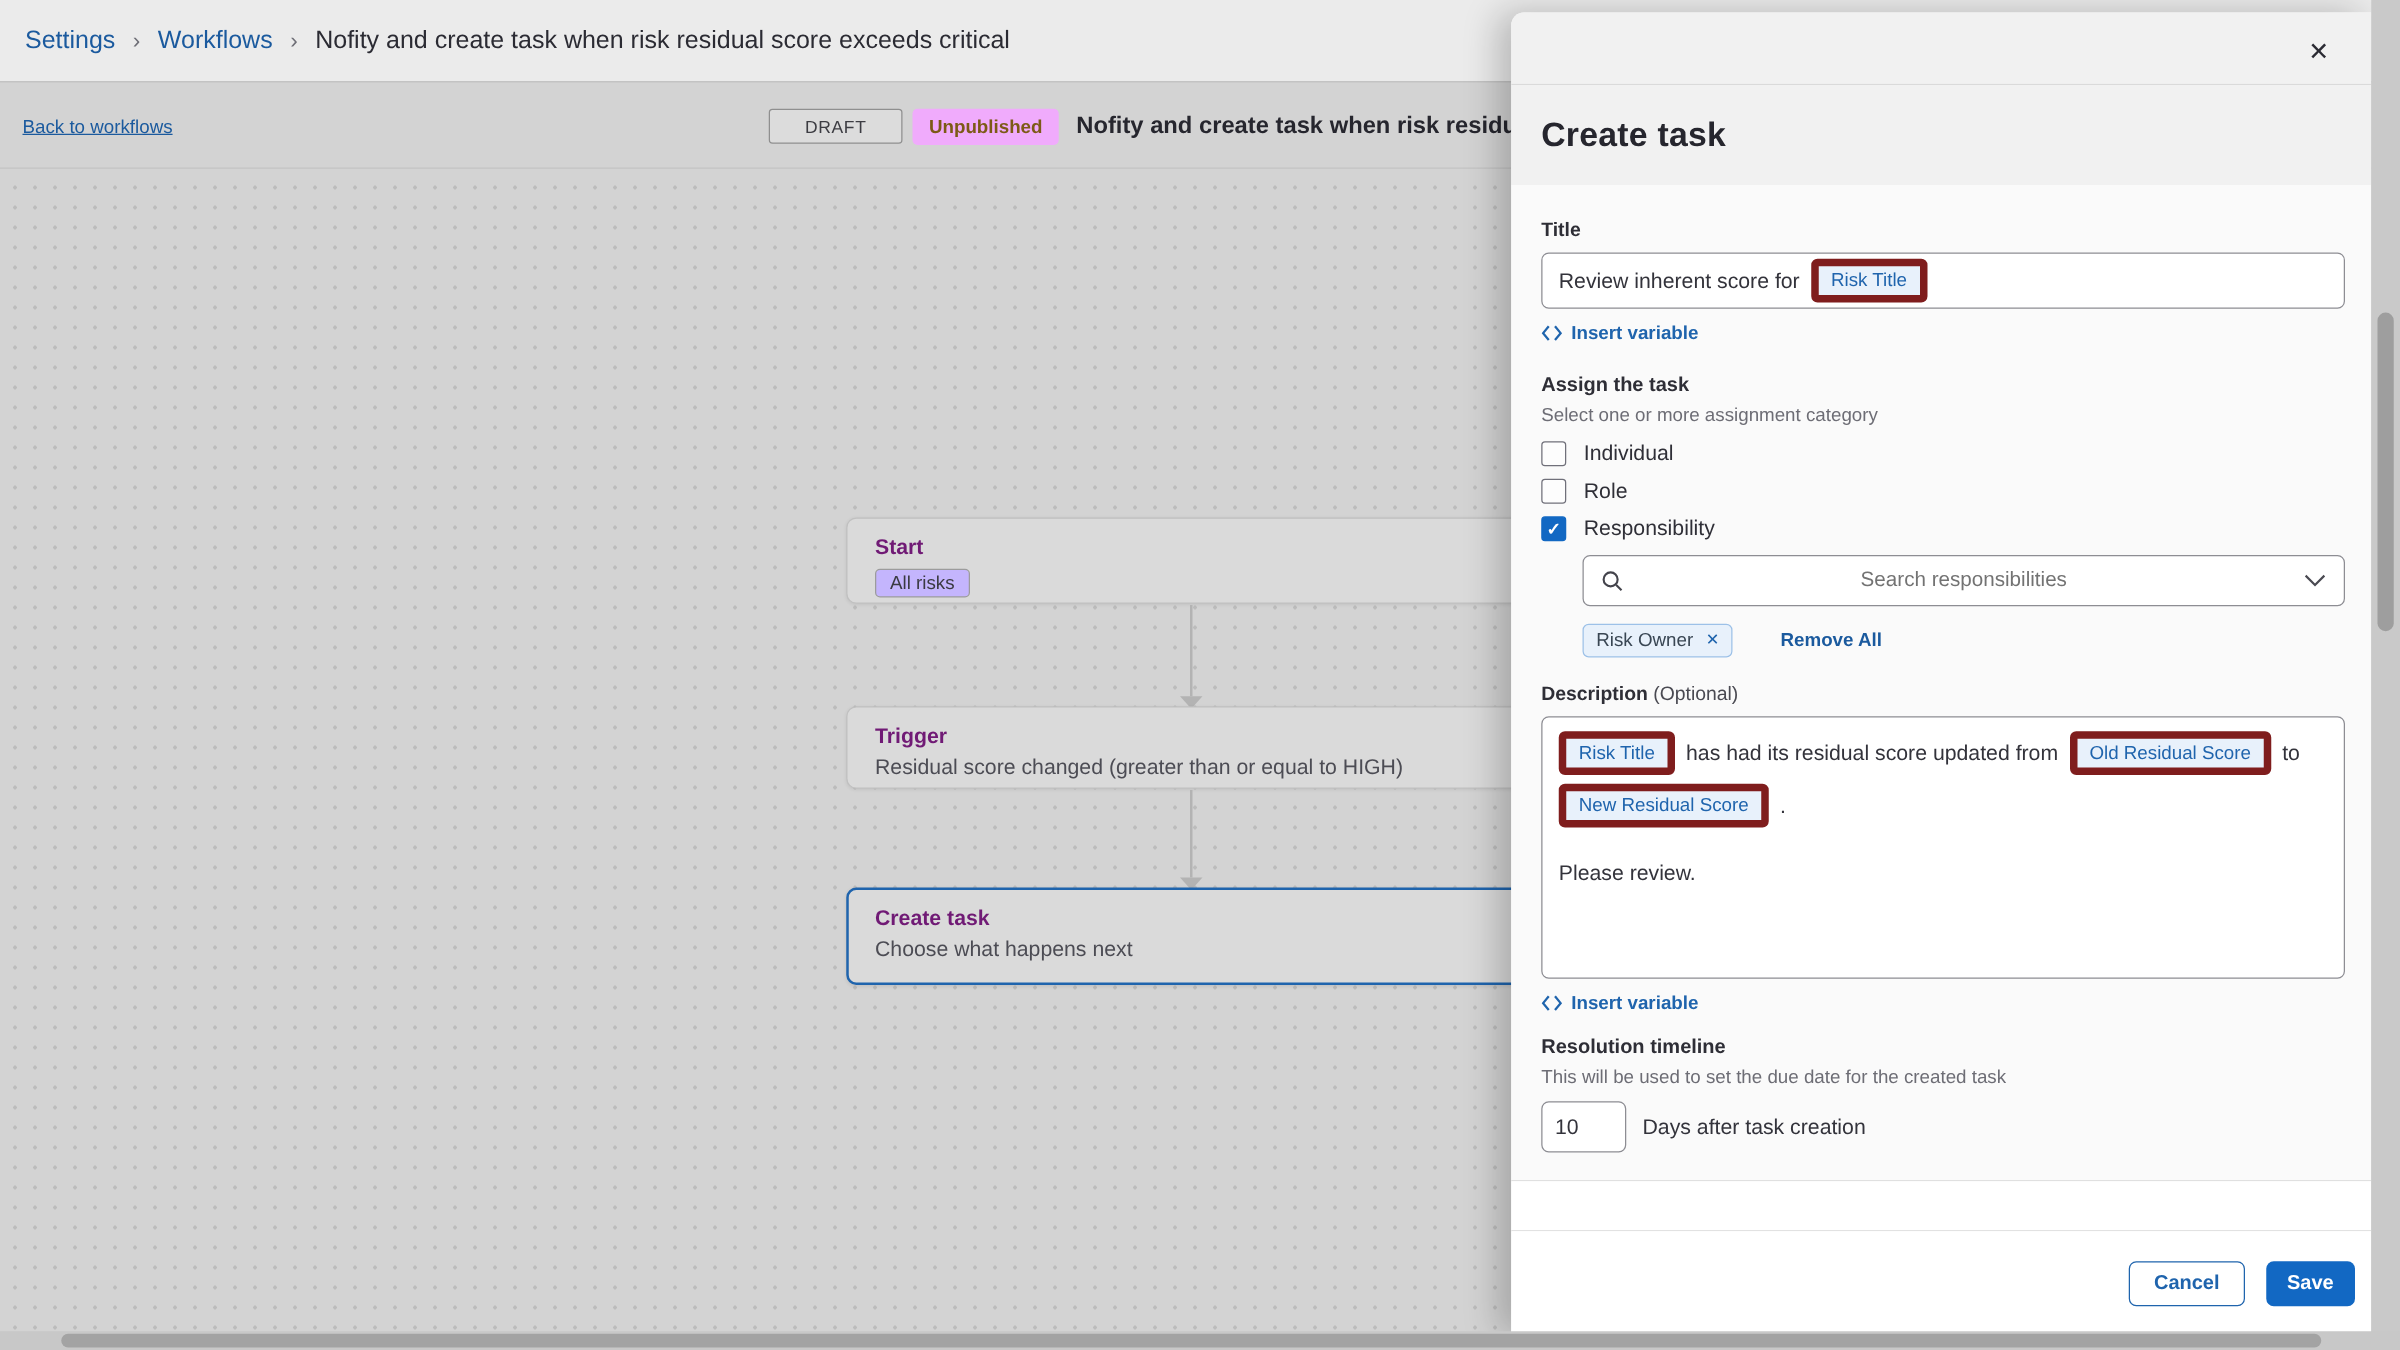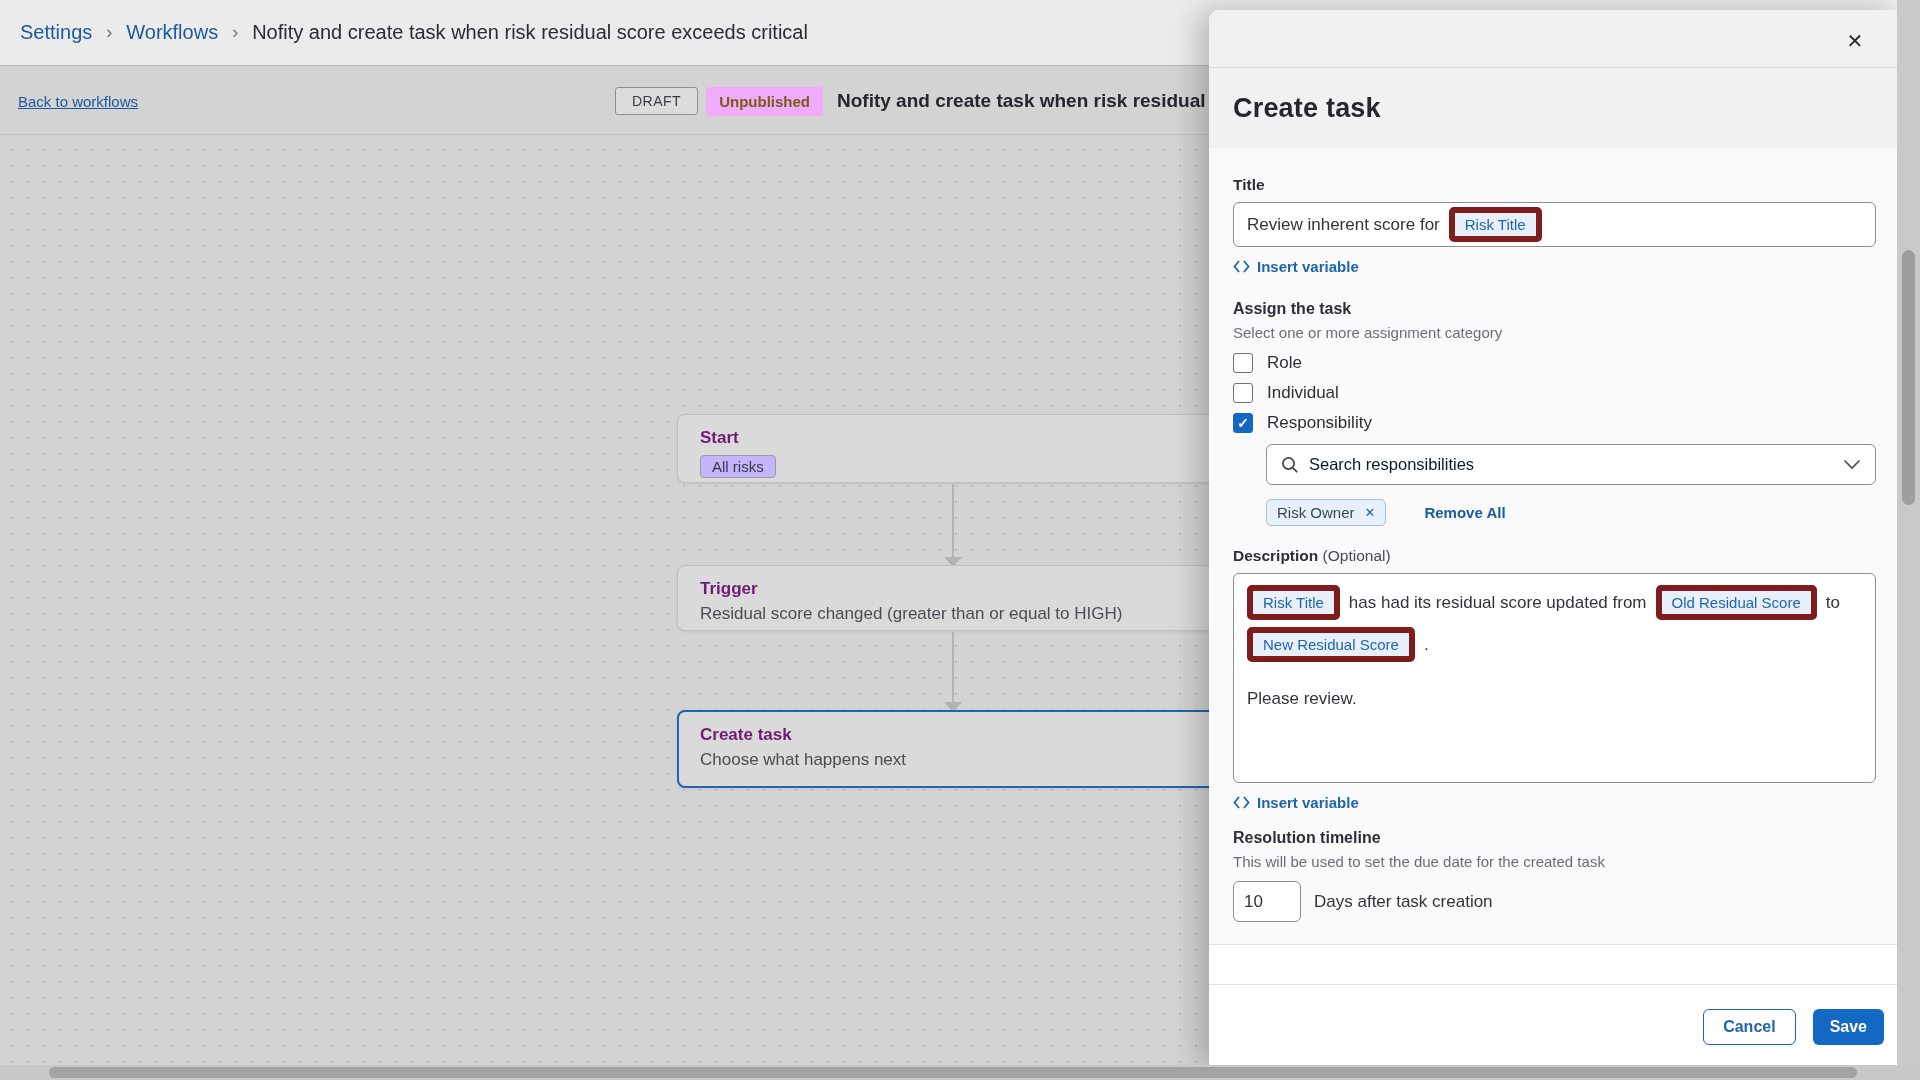--- a/index.html
+++ b/index.html
@@ -14,21 +14,21 @@
     display:flex; align-items:center; padding:0 20px; gap:14px; z-index:2;
   }
   .crumb-link { color:#1b5a9e; font-size:20px; font-weight:500; text-decoration:none; cursor:pointer; }
   .crumb-sep { color:#6e6e76; font-size:18px; }
   .crumb-current { color:#2b2b33; font-size:20px; font-weight:500; white-space:nowrap; }
 
   
   .wf-toolbar { position:absolute; top:67px; left:0; width:1920px; height:68px; background:#d3d3d3; border-bottom:1px solid #c3c3c3; z-index:1; }
   .back-link { position:absolute; left:18px; top:26px; color:#1b5a9e; font-size:15px; text-decoration:underline; cursor:pointer; }
   .badge-row { position:absolute; left:615px; top:0; height:68px; display:flex; align-items:center; gap:8px; white-space:nowrap; }
-  .badge-draft { background:#dcdcdc; border:1px solid #8f8f8f; border-radius:3px; color:#3c3c42; font-size:14px; padding:5px 16px; letter-spacing:.5px; }
+  .badge-draft { background:#dcdcdc; border:1px solid #8f8f8f; border-radius:3px; color:#3c3c42; font-size:14px; padding:5px 28px; letter-spacing:.5px; }
   .badge-unpublished { background:#f0abfc; border-radius:4px; color:#7c5a16; font-size:15px; font-weight:700; padding:6px 13px; }
   .wf-title { color:#26262e; font-size:19px; font-weight:700; margin-left:6px; }
 
   
   .canvas {
     position:absolute; top:136px; left:0; width:1920px; height:944px; background:#d3d3d3;
     background-image:radial-gradient(circle, #bcbcbc 1.3px, transparent 1.4px);
     background-size:16px 16px; background-position:4px 6px;
   }
   .node {
@@ -89,21 +89,21 @@
   .cb-row { display:flex; align-items:center; gap:14px; height:24px; cursor:pointer; }
   .cb-box { width:20px; height:20px; border:1.5px solid #70707a; border-radius:3px; background:#fdfdfd; flex:none; }
   .cb-box.checked { background:#1268c3; border-color:#1268c3; color:#fff; font-size:14px; font-weight:700;
     display:flex; align-items:center; justify-content:center; }
   .cb-label { font-size:17px; color:#2f2f37; }
 
   .search-box {
     margin:9px 0 0 33px; height:41px; background:#fff; border:1px solid #8d8d93; border-radius:6px;
     display:flex; align-items:center; padding:0 14px; gap:10px; cursor:text;
   }
-  .search-placeholder { flex:1; font-size:16.5px; color:#0f172a; }
+  .search-placeholder { flex:1; font-size:16.5px; color:#737373;text-align:center; }
   .sel-chip-row { margin:14px 0 0 33px; display:flex; align-items:center; gap:38px; }
   .sel-chip { display:flex; align-items:center; gap:10px; background:#e8f1fb; border:1px solid #9dc1e8; border-radius:5px;
     color:#394653; font-size:15px; padding:4px 10px; }
   .chip-x { color:#1f64ad; font-size:13px; cursor:pointer; font-family:"DejaVu Sans", sans-serif; }
   .remove-all { color:#1b5a9e; font-size:15px; font-weight:700; cursor:pointer; }
 
   .desc-label { margin-top:21px; font-size:15.5px; color:#2e2e36; }
   .desc-label b { font-weight:700; }
   .desc-area {
     margin-top:8px; height:210px; background:#fff; border:1px solid #8d8d93; border-radius:6px;
@@ -200,25 +200,25 @@
             </svg>
         </span>
         <span>Insert variable</span>
       </div>
 
       <div class="section-label">Assign the task</div>
       <div class="helper-text">Select one or more assignment category</div>
       <div class="cb-list">
         <div class="cb-row">
           <span class="cb-box"></span>
-          <span class="cb-label">Role</span>
+          <span class="cb-label">Individual</span>
         </div>
         <div class="cb-row">
           <span class="cb-box"></span>
-          <span class="cb-label">Individual</span>
+          <span class="cb-label">Role</span>
         </div>
         <div class="cb-row">
           <span class="cb-box checked">✓</span>
           <span class="cb-label">Responsibility</span>
         </div>
       </div>
 
       <div class="search-box">
         <span>
           <svg width="18" height="18" viewBox="0 0 18 18">

